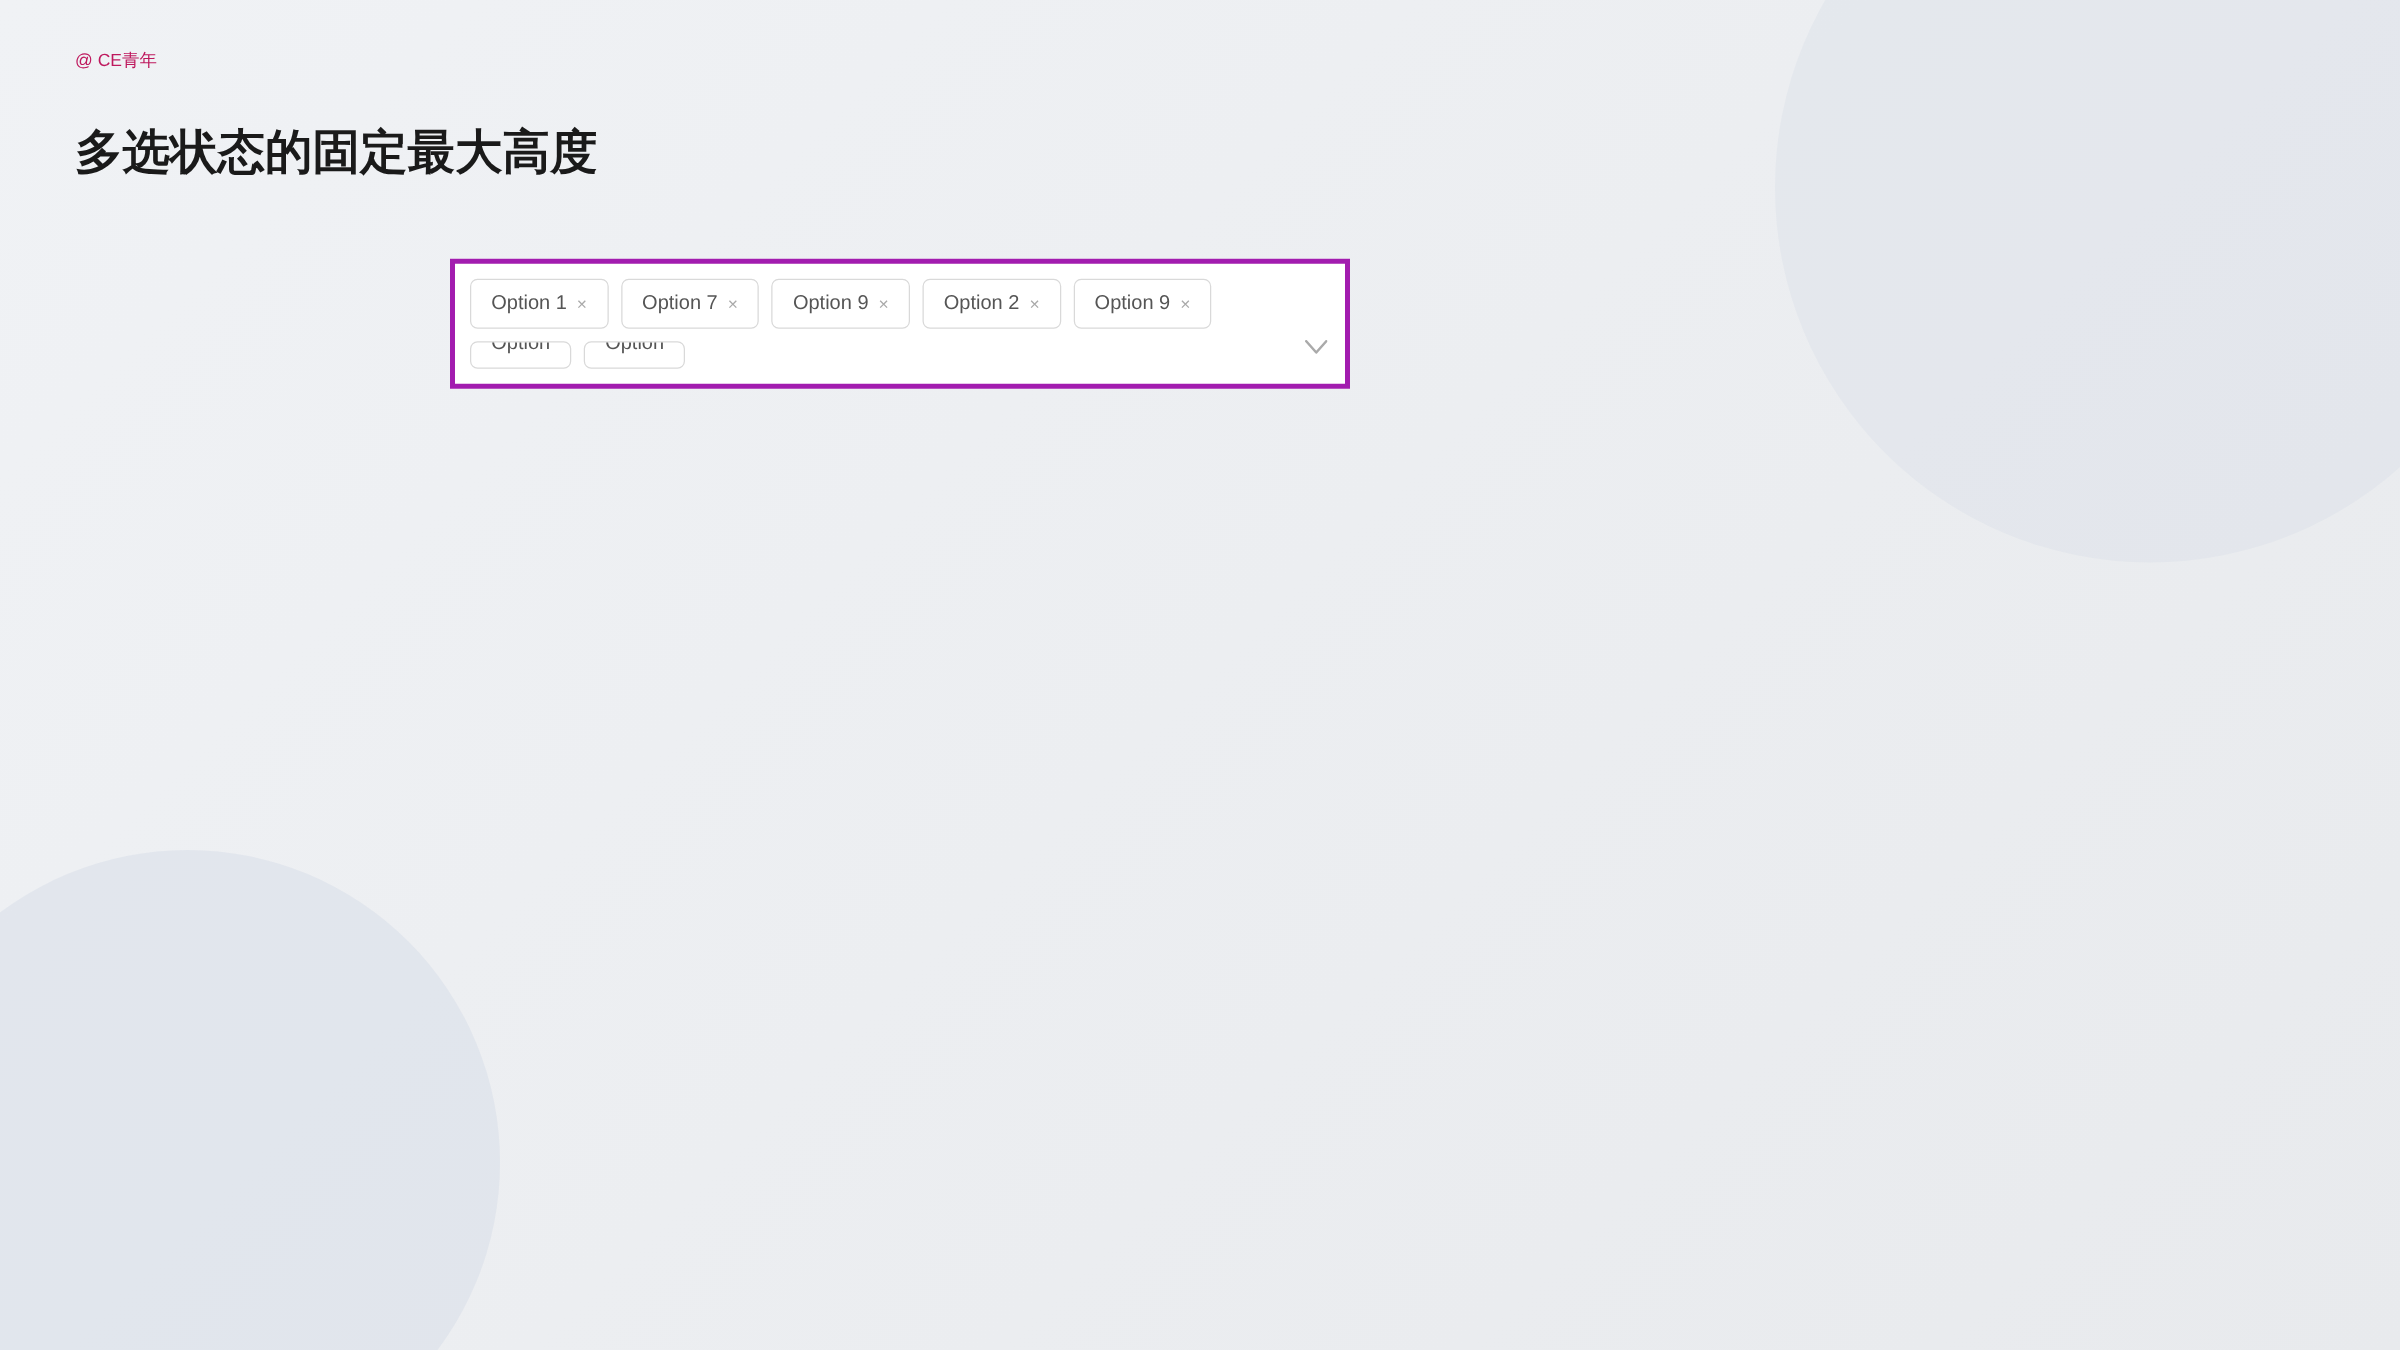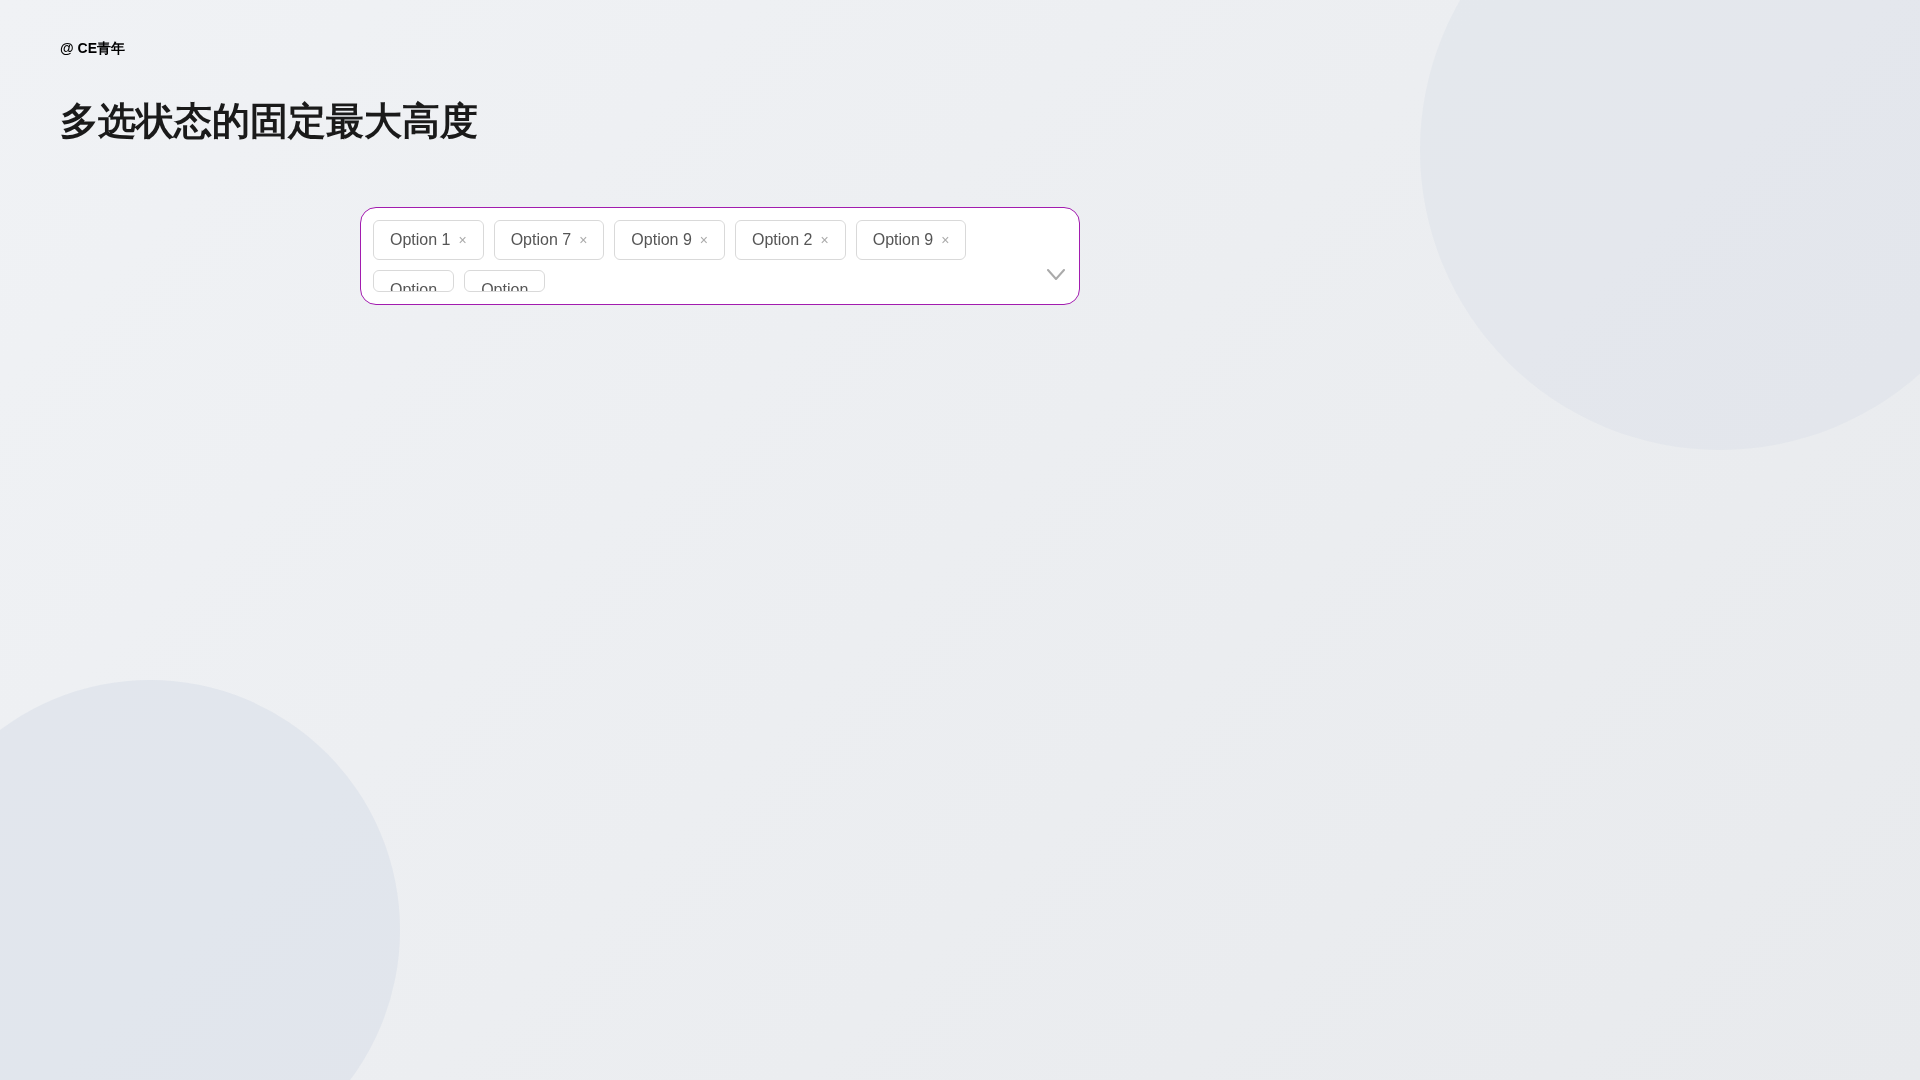--- a/index.html
+++ b/index.html
@@ -41,23 +41,22 @@
     }
 
     .page-wrapper {
       position: relative;
       z-index: 1;
       padding: 40px 60px;
     }
 
     .watermark {
       font-size: 14px;
-      color: #000000;
+      color: #be185d;
       margin-bottom: 20px;
-      font-weight: bold;
     }
 
     .page-title {
       font-size: 38px;
       font-weight: bold;
       color: #1a1a1a;
       margin-bottom: 60px;
       margin-top: 38px;
     }
 
@@ -68,22 +67,22 @@
 
     .section-label {
       font-size: 16px;
       color: #555;
       margin-bottom: 16px;
     }
 
     .multiselect-box {
       width: 720px;
       background: #ffffff;
-      border: 1px solid #a21caf;
-      border-radius: 16px;
+      border: 4px solid #a21caf;
+      border-radius: 0;
       padding: 12px 50px 12px 12px;
       position: relative;
       max-height: 200px;
       overflow-y: scroll;
       scrollbar-width: thin;
       scrollbar-color: #c0c0c0 transparent;
     }
 
     .multiselect-box::-webkit-scrollbar {
       width: 8px;
@@ -128,21 +127,21 @@
       position: absolute;
       right: 14px;
       bottom: 18px;
       color: #aaa;
       font-size: 18px;
       pointer-events: none;
     }
 
     .tag-partial {
       display: inline-flex;
-      align-items: flex-start;
+      align-items: flex-end;
       gap: 8px;
       padding: 10px 16px;
       border: 1px solid #d9d9d9;
       border-radius: 6px;
       font-size: 16px;
       color: #555;
       background: #fff;
       white-space: nowrap;
       overflow: hidden;
       max-height: 22px;

